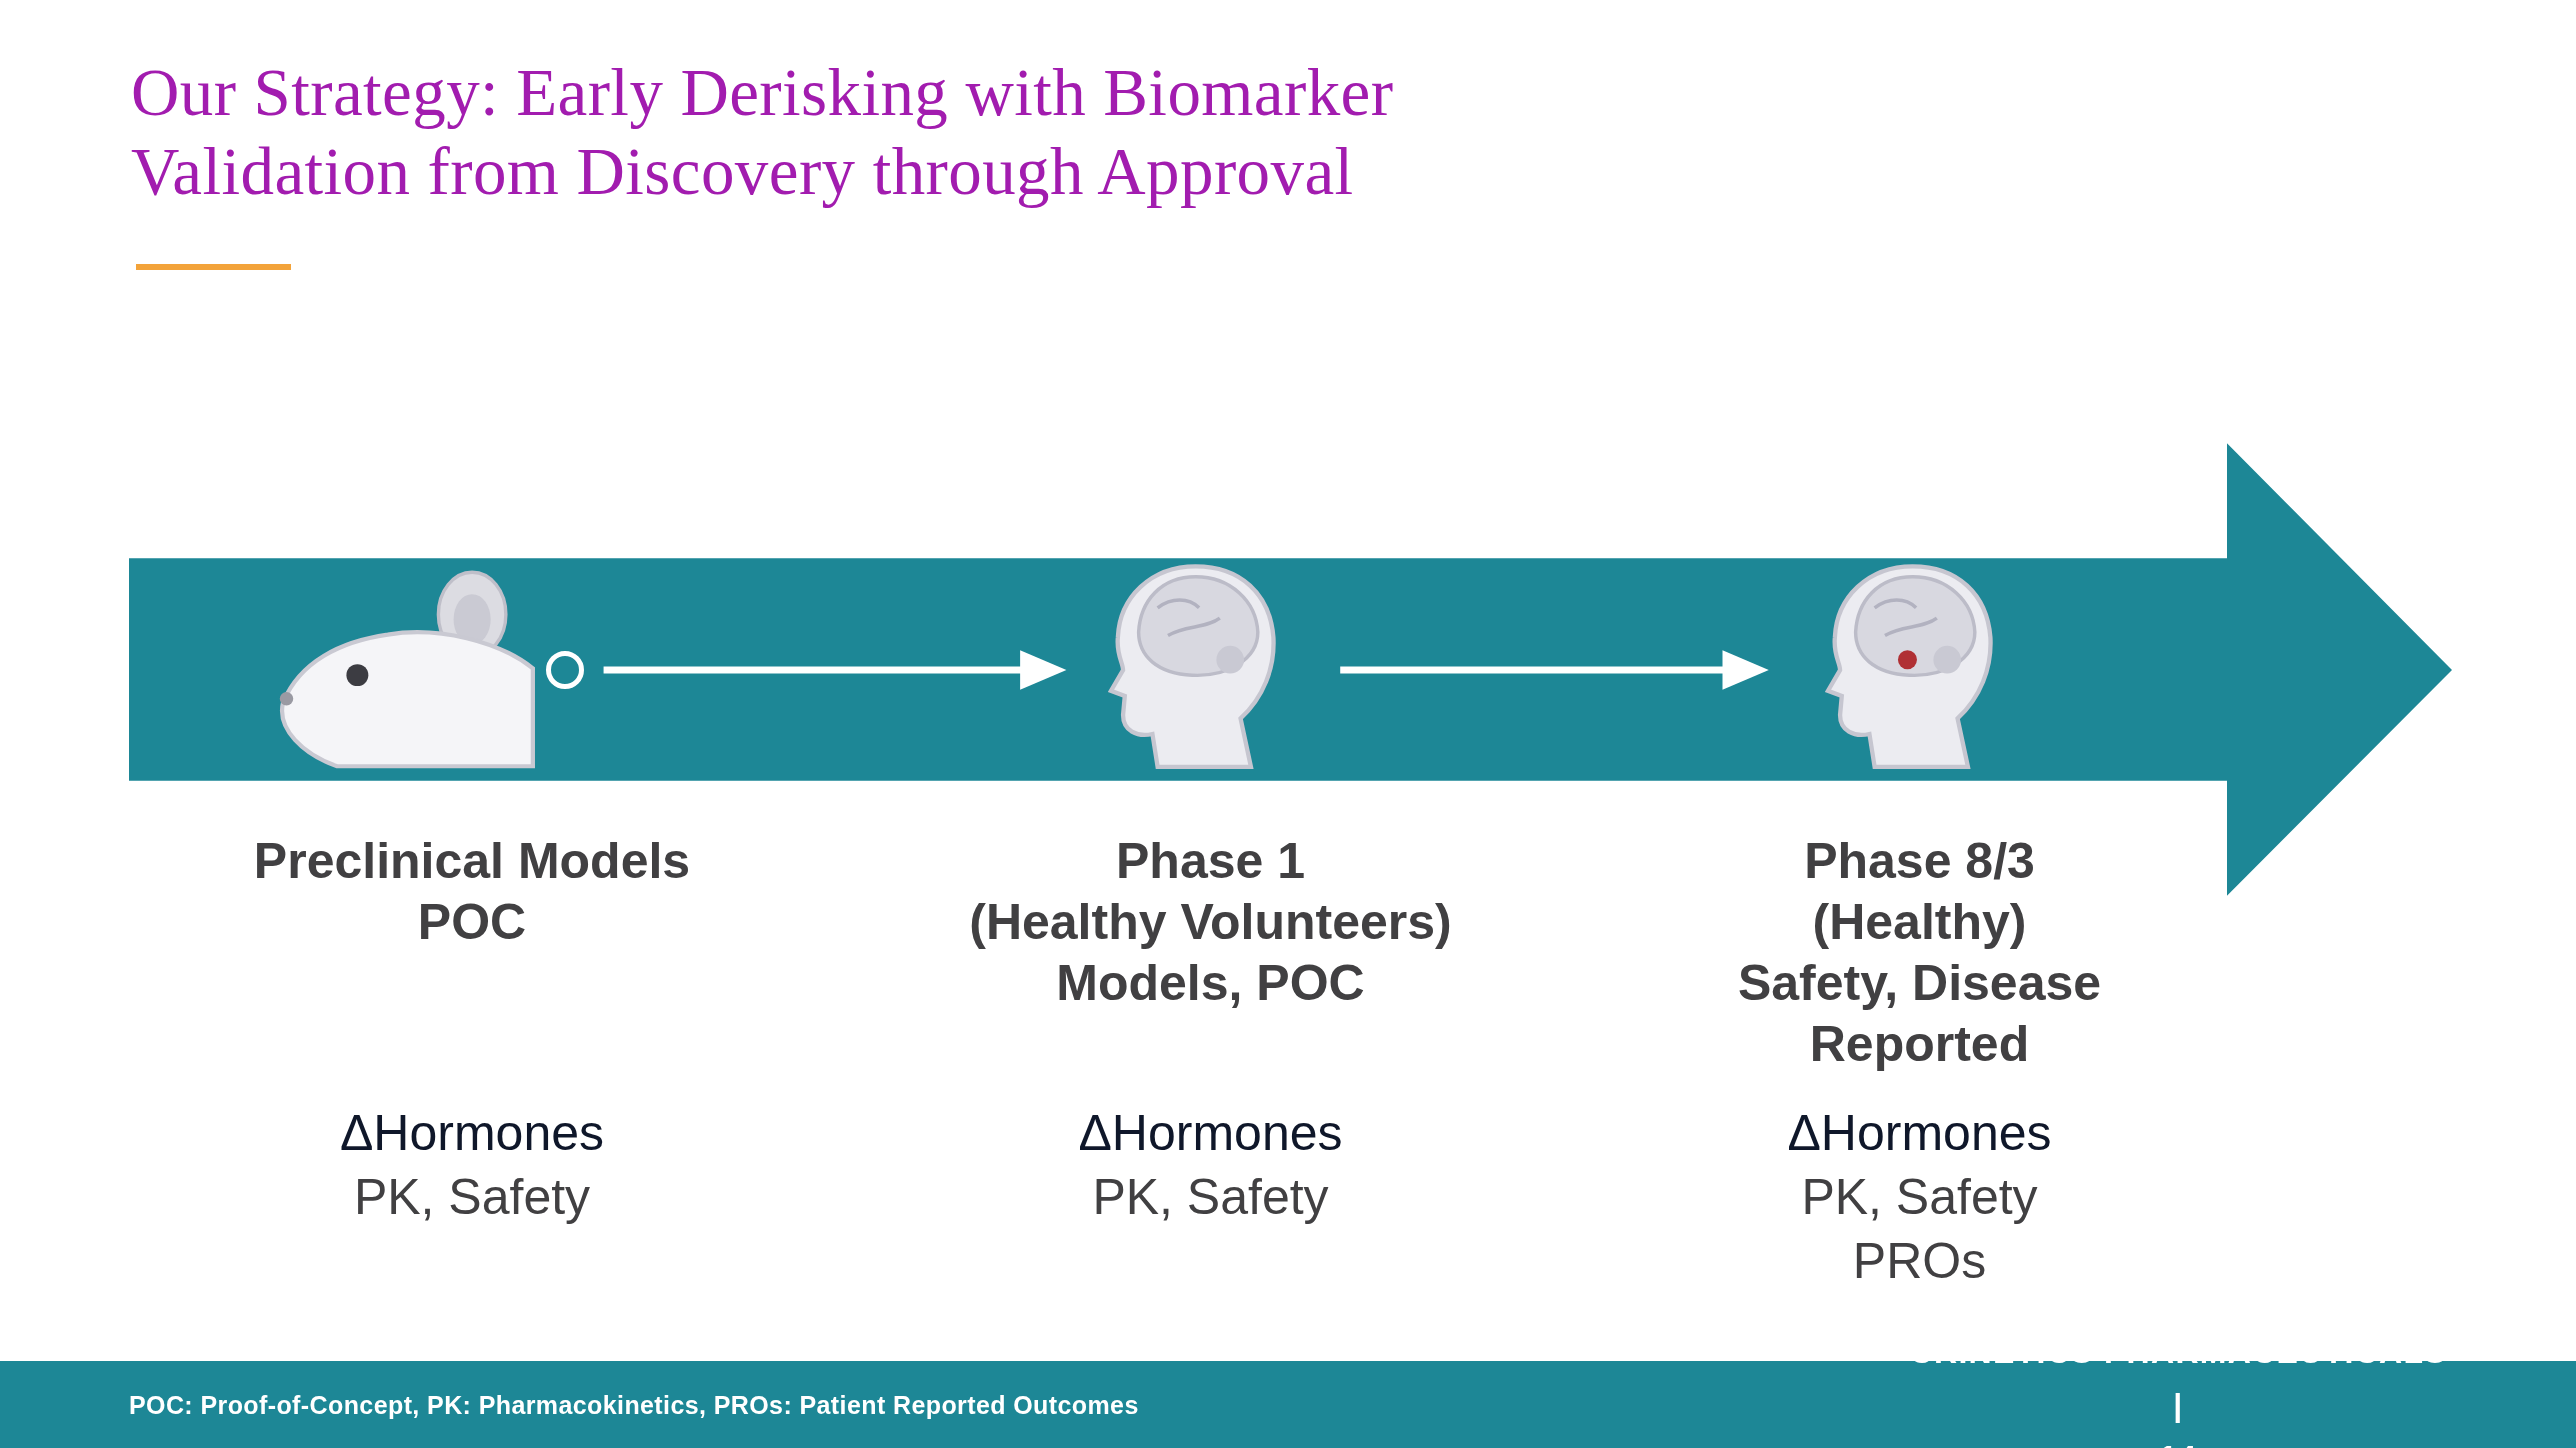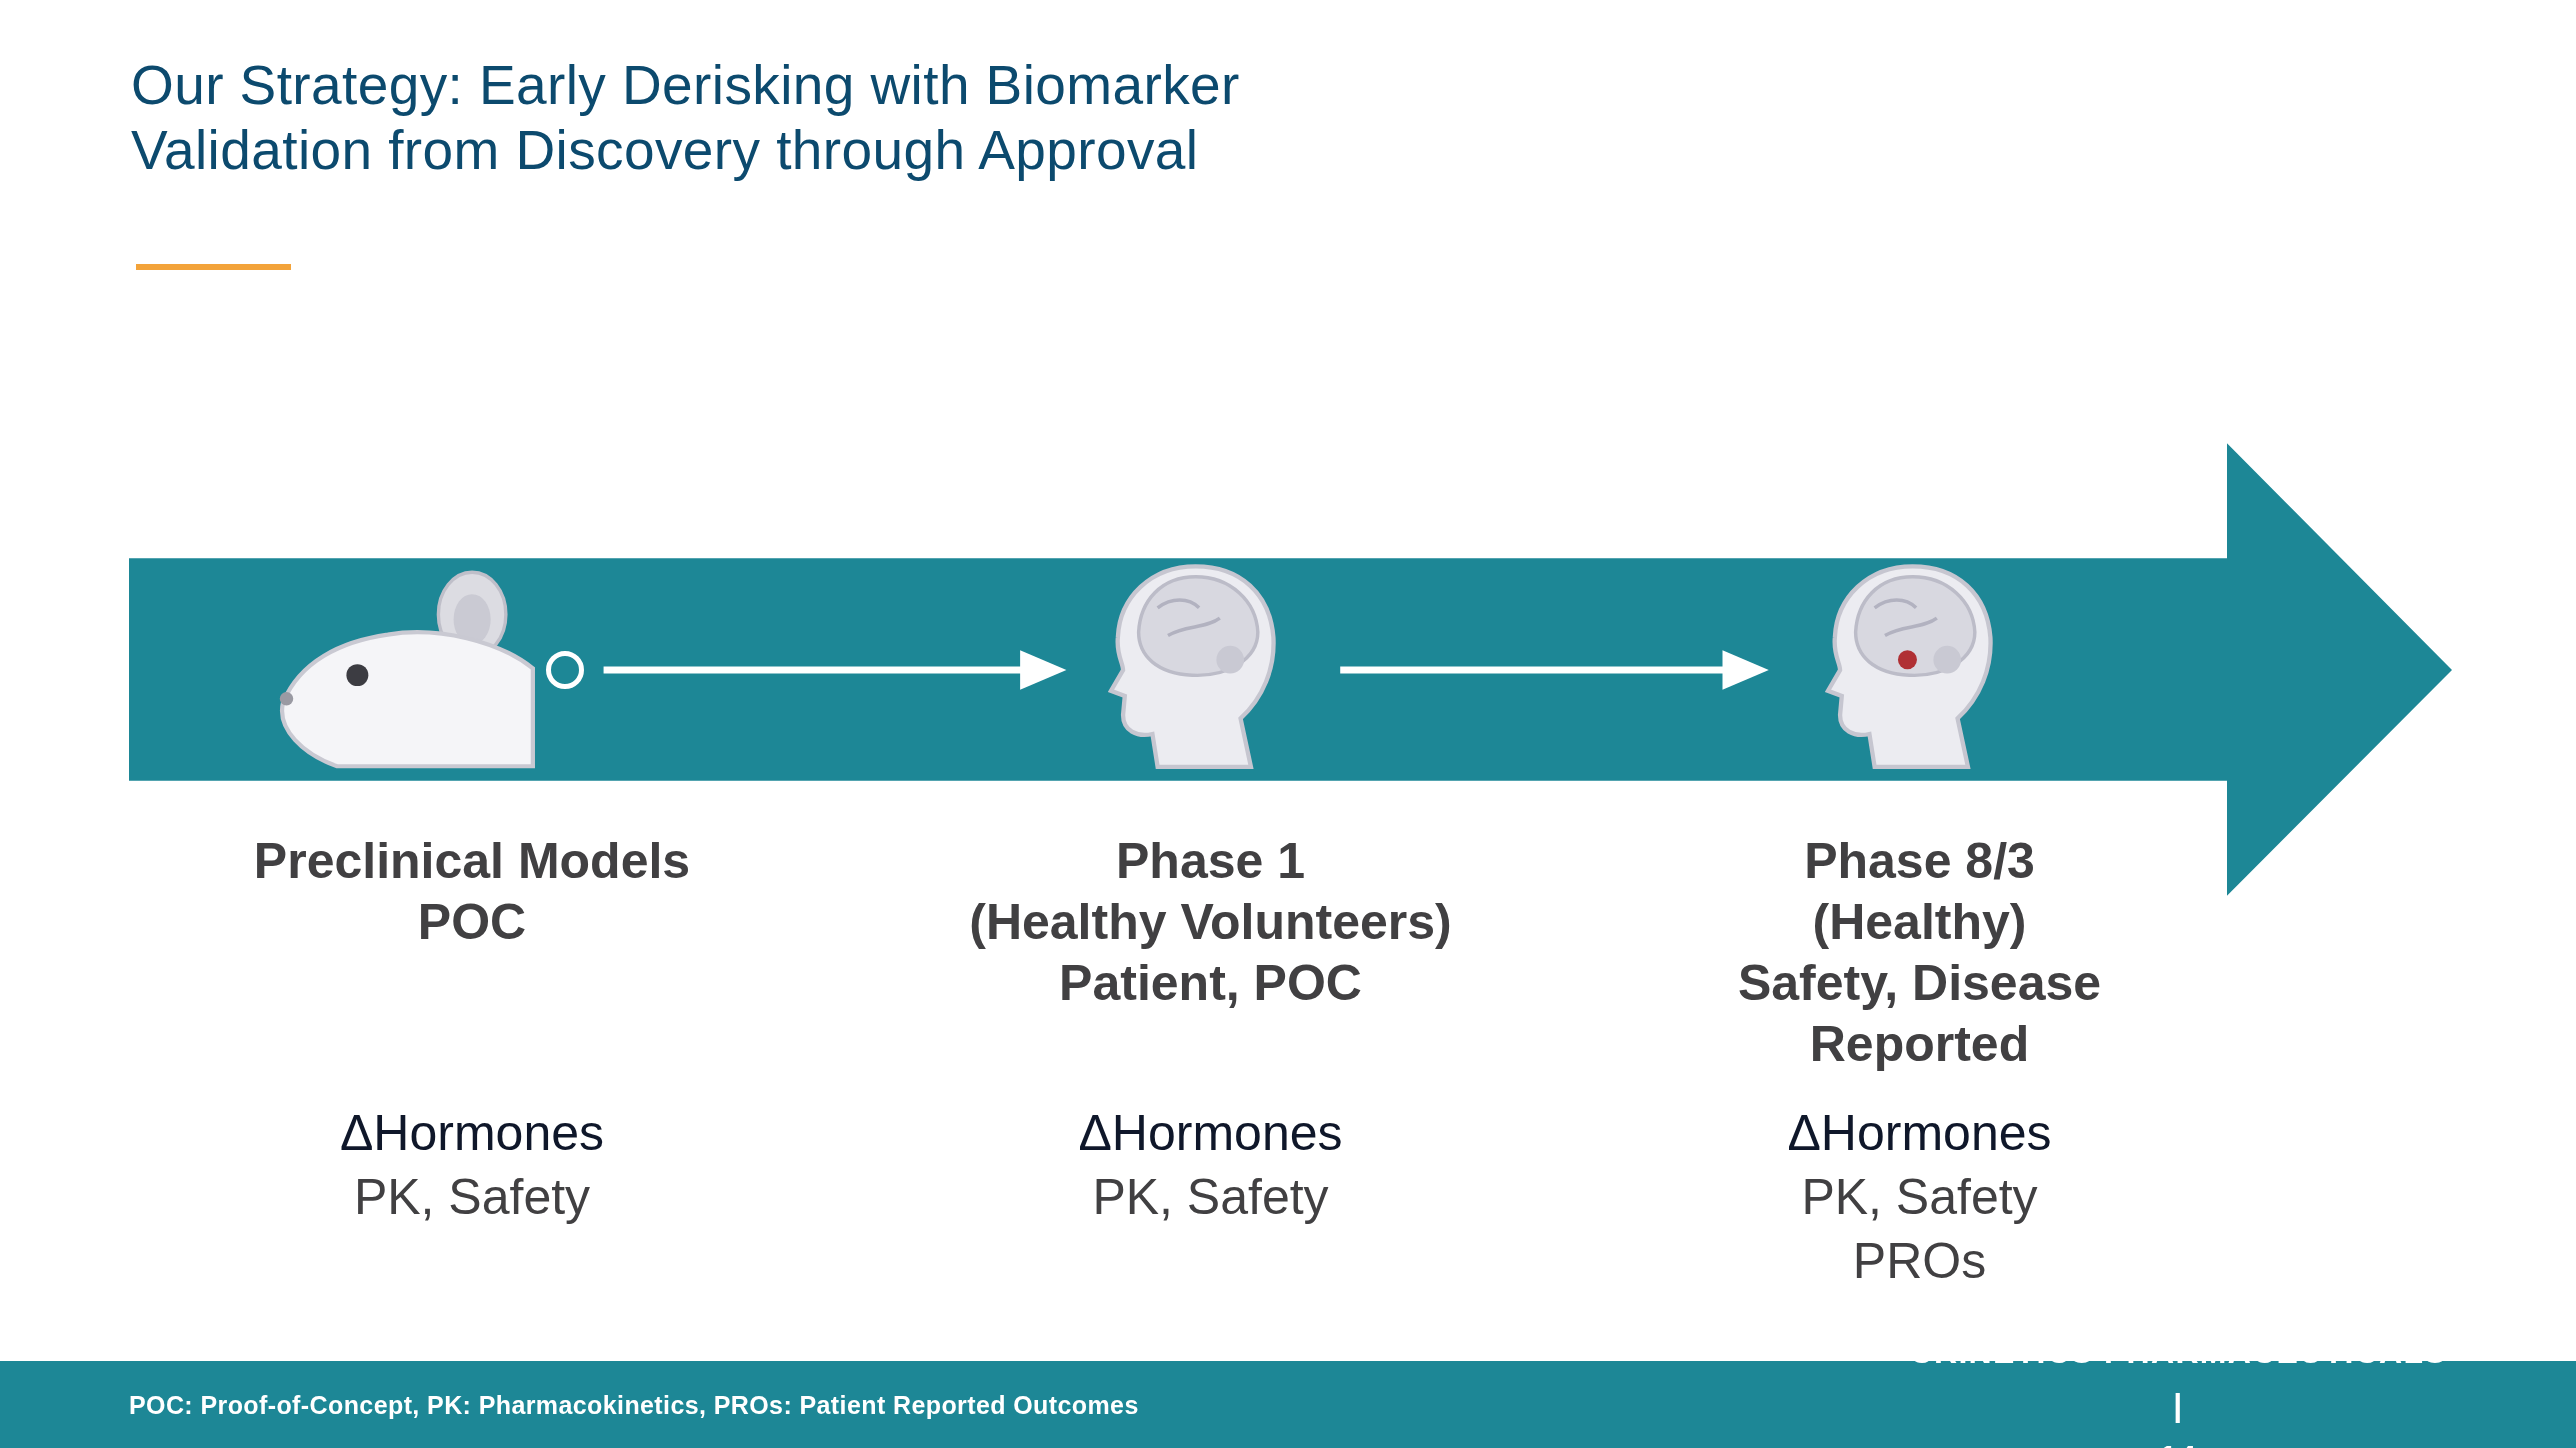--- a/index.html
+++ b/index.html
@@ -13,25 +13,26 @@
     background: #ffffff;
     overflow: hidden;
   }
 
   
   .title {
     position: absolute;
     left: 131px;
     top: 53px;
     width: 2104px;
-    color: #0c4a6e;
-    font-size: 55px;
+    color: #a21caf;
+    font-size: 67px;
     line-height: 1.18;
     font-weight: 400;
     letter-spacing: 0.4px;
+    font-family: Liberation Serif, serif;
   }
   .title-line { display: block; }
   .title-underline {
     position: absolute;
     left: 136px;
     top: 264px;
     width: 155px;
     height: 6px;
     background: #f3a33a;
   }
@@ -215,21 +216,21 @@
   </div>
 
   <div class="stage-label stage-label-1">
     <span>Preclinical Models</span>
     <span>POC</span>
   </div>
 
   <div class="stage-label stage-label-2">
     <span>Phase 1</span>
     <span>(Healthy Volunteers)</span>
-    <span>Patient, POC</span>
+    <span>Models, POC</span>
   </div>
 
   <div class="stage-label stage-label-3">
     <span>Phase 8/3</span>
     <span>(Healthy)</span>
     <span>Safety, Disease</span>
     <span>Reported</span>
   </div>
 
   <div class="measures measures-1">

